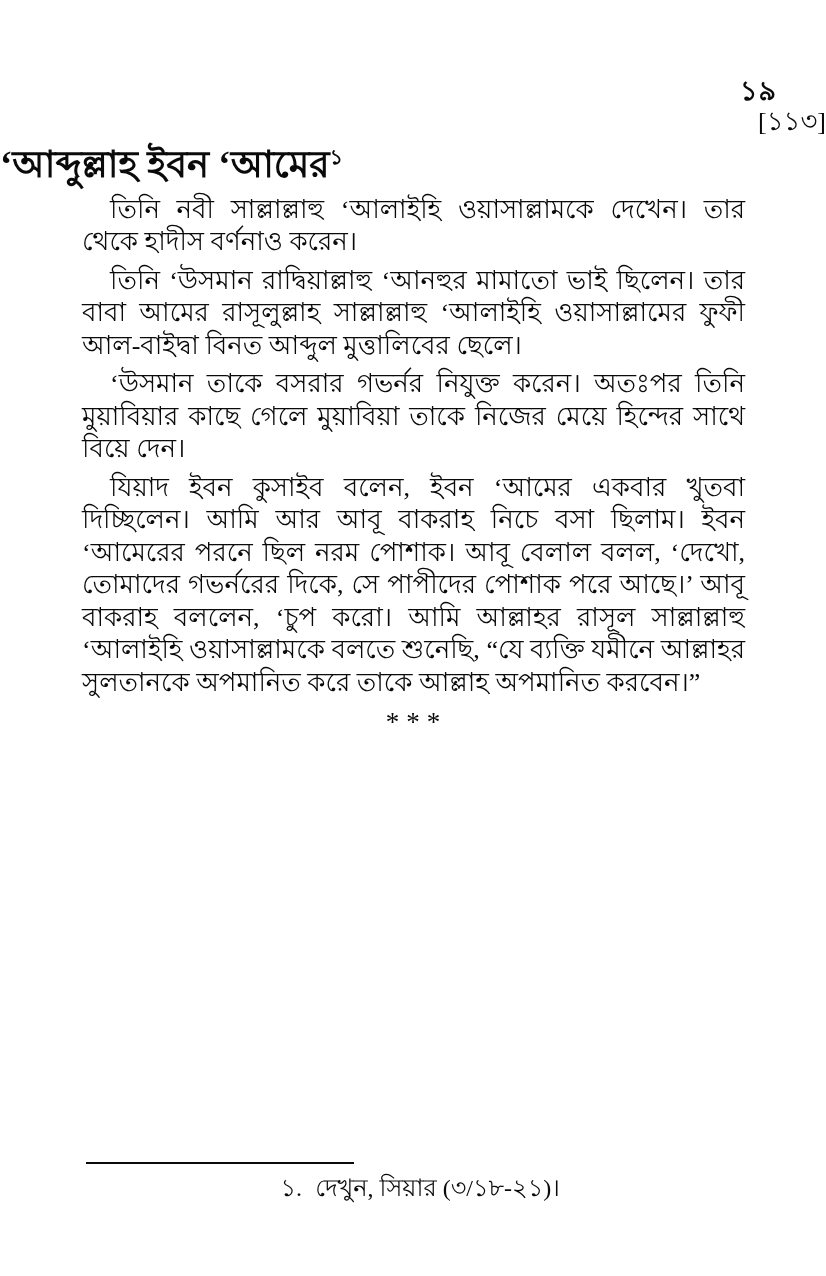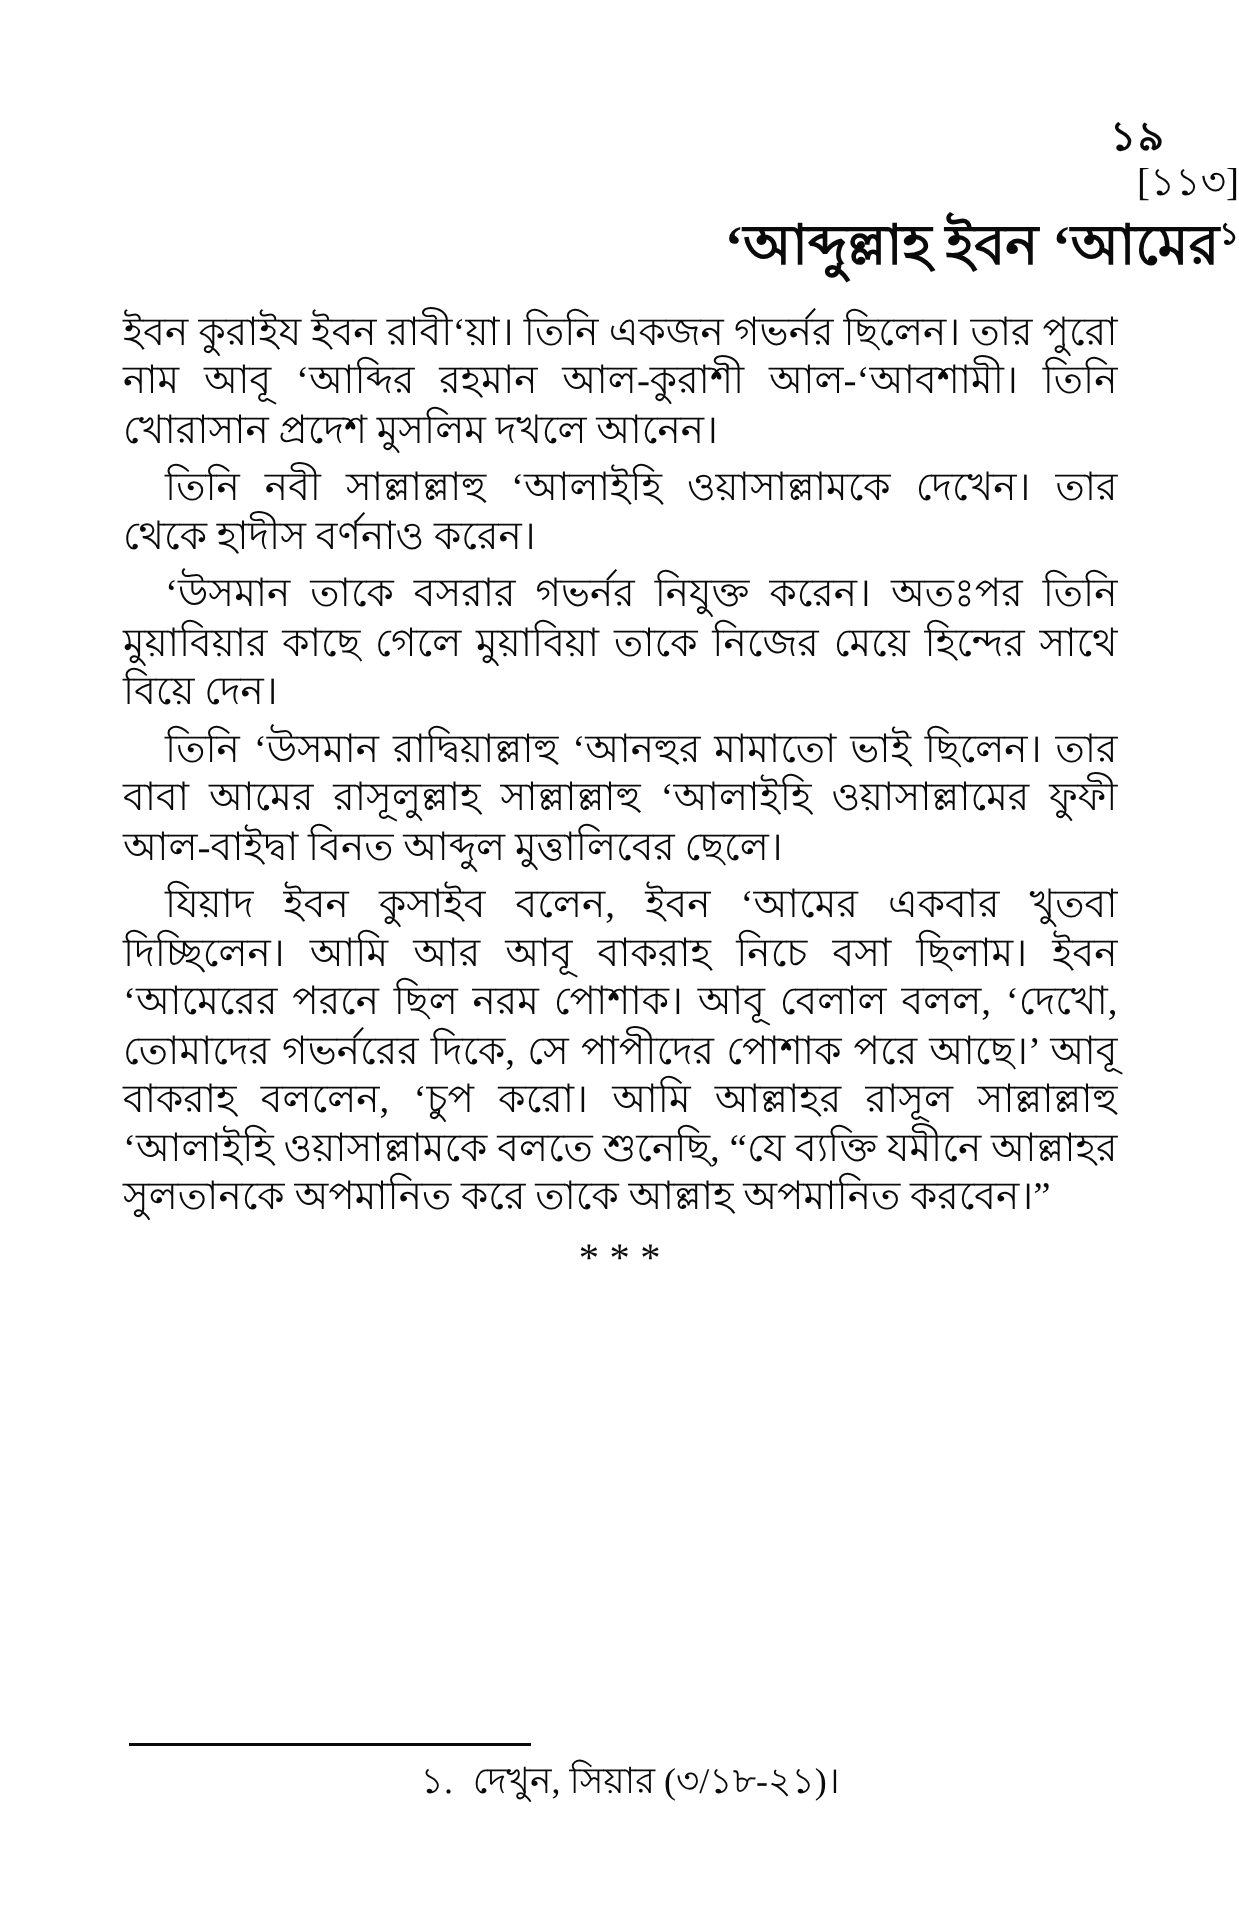--- a/index.html
+++ b/index.html
@@ -26,24 +26,24 @@
     font-weight: bold;
     letter-spacing: 1px;
   }
   .entry-number {
     text-align: right;
     padding-top: 106px;
     font-size: 26px;
     line-height: 1.2;
   }
   .title {
-    text-align: right;
+    text-align: left;
     font-size: 37px;
     font-weight: bold;
-    margin: 6px 0 18px 0;
+    margin: 6px 0 6px 0;
     line-height: 1.2;
   }
   .title sup {
     font-size: 0.55em;
     vertical-align: super;
     line-height: 0;
   }
   .body-text {
     margin: 0 81px 0 82px;
     font-size: 26px;
@@ -90,24 +90,23 @@
 
 <div class="page">
 
   <div class="page-number">১৯</div>
 
   <div class="entry-number">[১১৩]</div>
 
   <h1 class="title"><span>‘আব্দুল্লাহ ইবন ‘আমের</span><sup>১</sup></h1>
 
   <div class="body-text">
-    <p class="no-indent">ইবন কুরাইয ইবন রাবী‘য়া। তিনি একজন গভর্নর ছিলেন। তার পুরো নাম আবূ ‘আব্দির রহমান আল-কুরাশী আল-‘আবশামী। তিনি খোরাসান প্রদেশ মুসলিম দখলে আনেন।</p>
     <p>তিনি নবী সাল্লাল্লাহু ‘আলাইহি ওয়াসাল্লামকে দেখেন। তার থেকে হাদীস বর্ণনাও করেন।</p>
+    <p>তিনি ‘উসমান রাদ্বিয়াল্লাহু ‘আনহুর মামাতো ভাই ছিলেন। তার বাবা আমের রাসূলুল্লাহ সাল্লাল্লাহু ‘আলাইহি ওয়াসাল্লামের ফুফী আল-বাইদ্বা বিনত আব্দুল মুত্তালিবের ছেলে।</p>
     <p>‘উসমান তাকে বসরার গভর্নর নিযুক্ত করেন। অতঃপর তিনি মুয়াবিয়ার কাছে গেলে মুয়াবিয়া তাকে নিজের মেয়ে হিন্দের সাথে বিয়ে দেন।</p>
-    <p>তিনি ‘উসমান রাদ্বিয়াল্লাহু ‘আনহুর মামাতো ভাই ছিলেন। তার বাবা আমের রাসূলুল্লাহ সাল্লাল্লাহু ‘আলাইহি ওয়াসাল্লামের ফুফী আল-বাইদ্বা বিনত আব্দুল মুত্তালিবের ছেলে।</p>
     <p>যিয়াদ ইবন কুসাইব বলেন, ইবন ‘আমের একবার খুতবা দিচ্ছিলেন। আমি আর আবূ বাকরাহ নিচে বসা ছিলাম। ইবন ‘আমেরের পরনে ছিল নরম পোশাক। আবূ বেলাল বলল, ‘দেখো, তোমাদের গভর্নরের দিকে, সে পাপীদের পোশাক পরে আছে।’ আবূ বাকরাহ বললেন, ‘চুপ করো। আমি আল্লাহর রাসূল সাল্লাল্লাহু ‘আলাইহি ওয়াসাল্লামকে বলতে শুনেছি, “যে ব্যক্তি যমীনে আল্লাহর সুলতানকে অপমানিত করে তাকে আল্লাহ অপমানিত করবেন।”</p>
   </div>
 
   <div class="separator">***</div>
 
   <div class="footnote-rule"></div>
 
   <div class="footnote">
     <span class="fn-num">১.</span><span>দেখুন, সিয়ার (৩/১৮-২১)।</span>
   </div>

